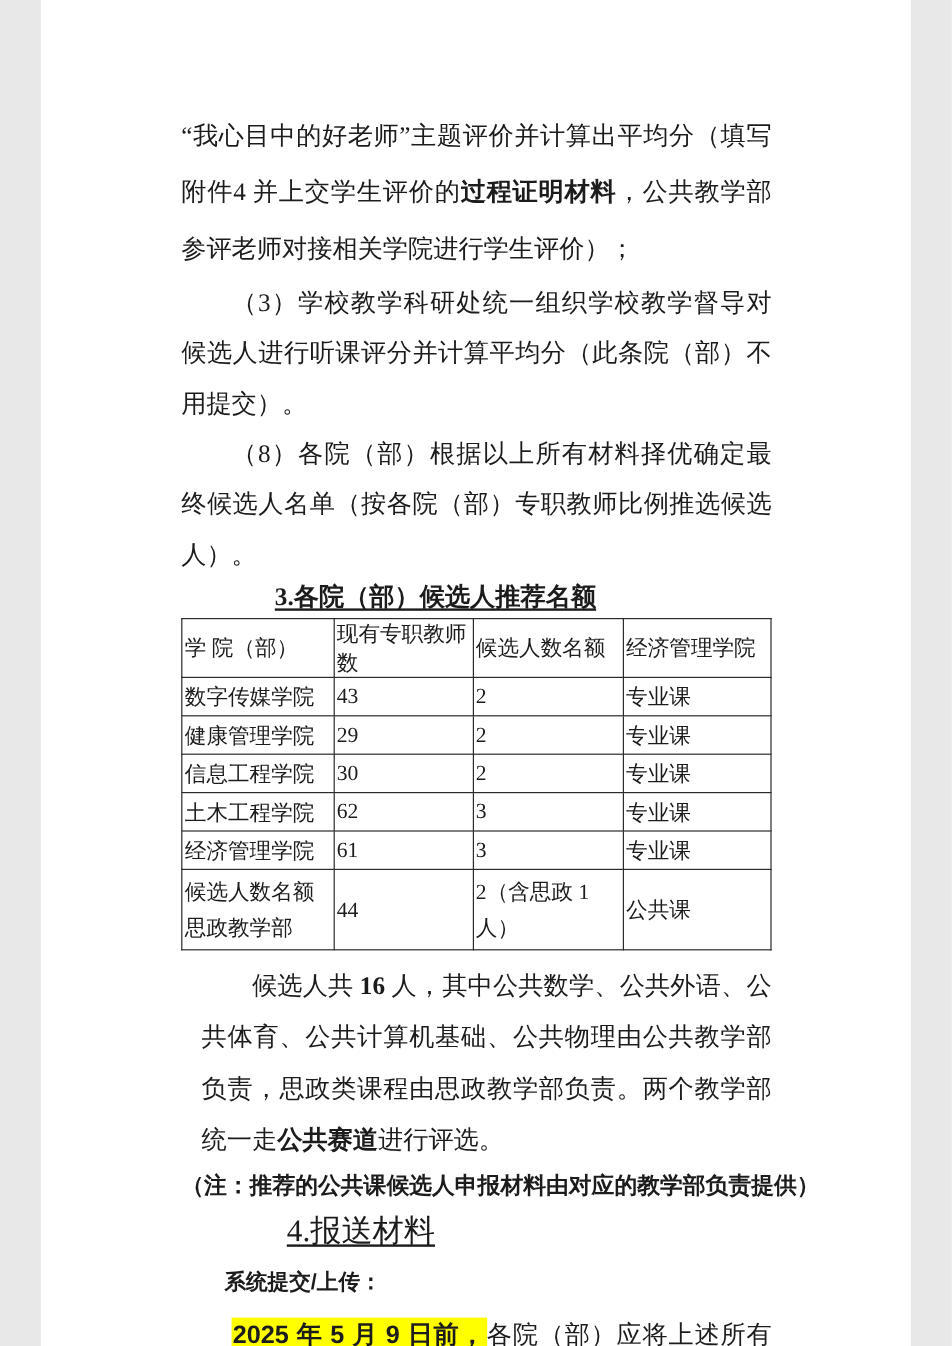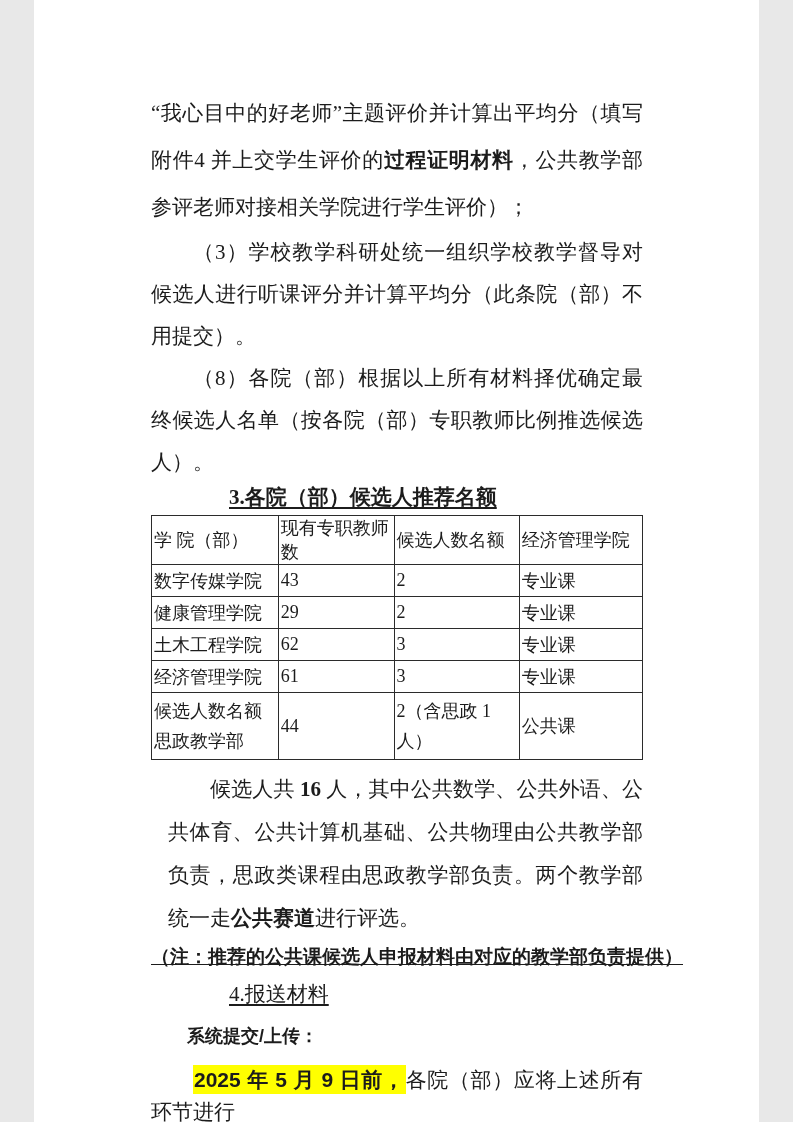--- a/index.html
+++ b/index.html
@@ -56,25 +56,24 @@
   table.quota th{height:43px;}
   table.quota td{height:31px;}
   table.quota tr.tall td{height:66px;line-height:30px;}
   col.c1{width:25.8%;} col.c2{width:23.6%;} col.c3{width:25.5%;} col.c4{width:25.1%;}
   .quota-para{margin-top:8px;}
   .note{
     margin-top:2px;
     font-size:19px;
     line-height:30px;
     white-space:nowrap;
-    text-decoration:underline;
   }
   .heading4{
     margin-top:8px;
-    font-size:21px;
+    font-size:26px;
     line-height:28px;
     text-indent:2em;
   }
   .submit{
     margin-top:13px;
     font-size:18px;
     line-height:30px;
     text-indent:2em;
   }
   .deadline{
@@ -126,20 +125,26 @@
           <td>2</td>
           <td>专业课</td>
         </tr>
         <tr>
           <td>健康管理学院</td>
           <td>29</td>
           <td>2</td>
           <td>专业课</td>
         </tr>
         <tr>
+          <td>信息工程学院</td>
+          <td>30</td>
+          <td>2</td>
+          <td>专业课</td>
+        </tr>
+        <tr>
           <td>土木工程学院</td>
           <td>62</td>
           <td>3</td>
           <td>专业课</td>
         </tr>
         <tr>
           <td>经济管理学院</td>
           <td>61</td>
           <td>3</td>
           <td>专业课</td>

